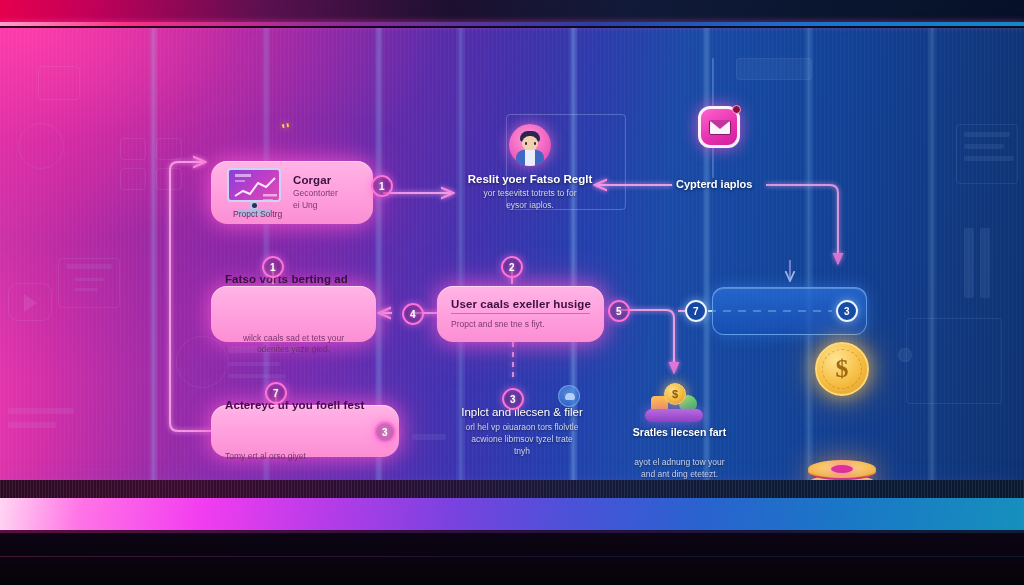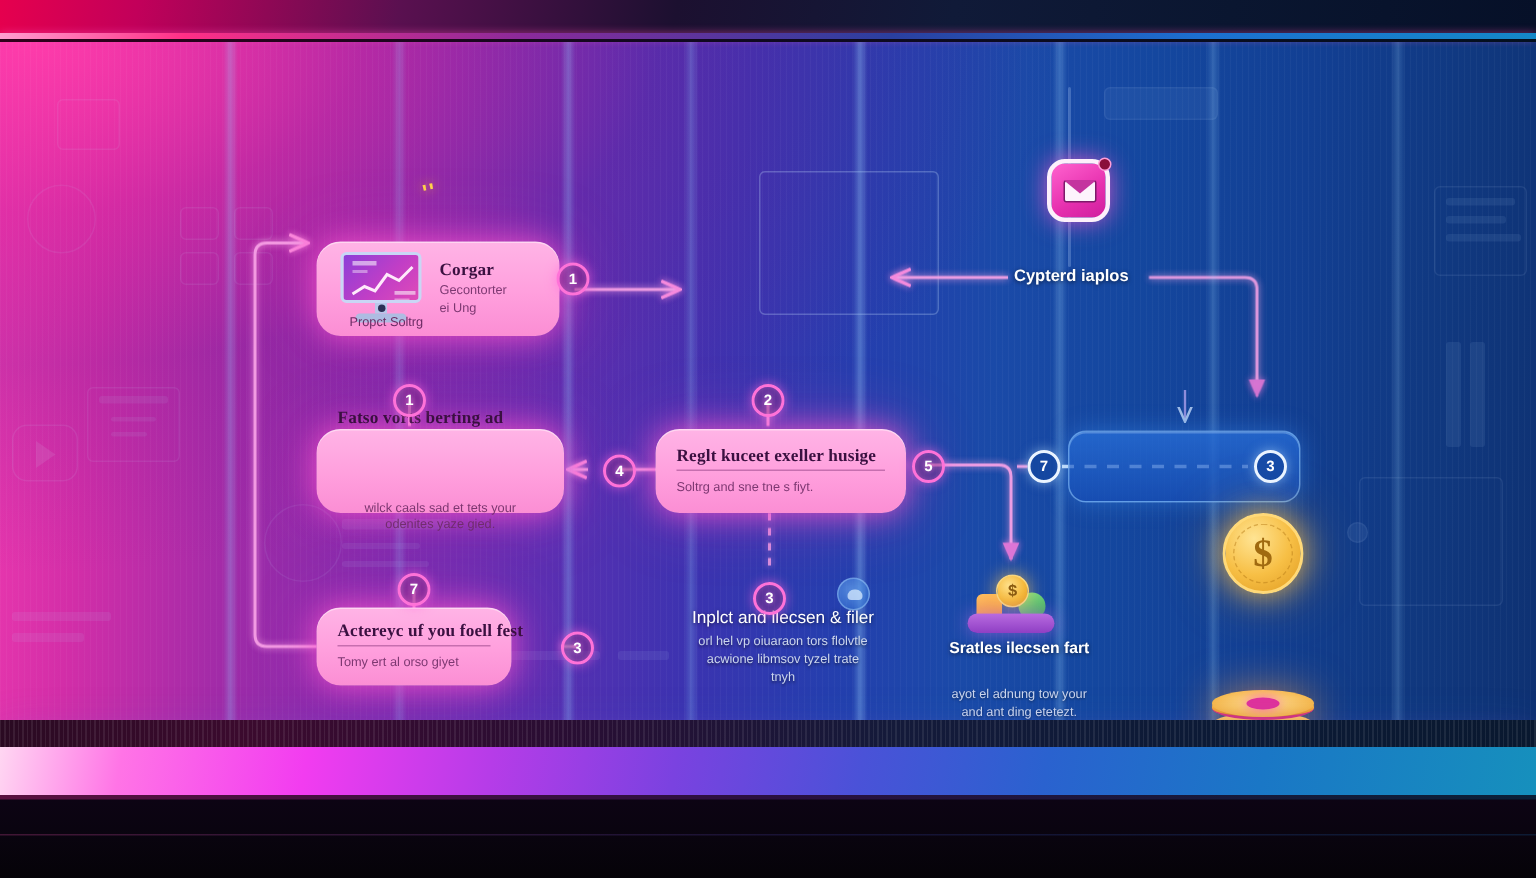--- a/index.html
+++ b/index.html
@@ -120,32 +120,31 @@
     position:absolute; z-index:20;
     background:linear-gradient(180deg,#ffb4e6 0%,#ff9fdd 55%,#fb8ed4 100%);
     border-radius:16px;
     box-shadow:0 0 20px rgba(255,90,210,.75), 0 0 44px rgba(255,60,190,.42), inset 0 1px 0 rgba(255,255,255,.45);
     padding:10px 14px;
     display:flex; align-items:center; gap:10px;
   }
   .card .ctitle{
     font-size:11.5px; font-weight:700; color:#3a1040; letter-spacing:.1px;
     white-space:nowrap;
-    font-family:Liberation Serif, serif;
   }
   .card .csub{
     font-size:8.5px; color:#6b2a63; line-height:1.35; margin-top:2px;
     opacity:.88;
   }
   .card .crule{
     height:1px; background:rgba(120,40,110,.42); margin:3px 0 3px; width:100%;
   }
   .card-1{ left:211px; top:133px; width:162px; height:63px; }
   .card-2{ left:211px; top:258px; width:165px; height:56px; flex-direction:column; align-items:flex-start; justify-content:center; gap:0; }
-  .card-3{ left:211px; top:377px; width:130px; height:52px; flex-direction:column; align-items:flex-start; justify-content:center; gap:0; }
+  .card-3{ left:211px; top:377px; width:188px; height:52px; flex-direction:column; align-items:flex-start; justify-content:center; gap:16px; }
   .card-4{ left:437px; top:258px; width:167px; height:56px; flex-direction:column; align-items:flex-start; justify-content:center; gap:0; }
 
   .card-1 .c1text{ display:flex; flex-direction:column; }
   .card-1 .c1cap{ font-size:8.5px; color:#6b2a63; margin-top:4px; }
 
   
   .mon{ position:relative; width:58px; height:50px; flex:0 0 58px; }
   .mon .scr{
     position:absolute; left:2px; top:0; width:54px; height:34px; border-radius:4px;
     background:linear-gradient(135deg,#8c3fd8,#c13ec6 55%,#e04bb8);
@@ -417,40 +416,53 @@
           <div class="dot"></div>
       </div>
       <div class="c1text">
         <div class="ctitle">Corgar</div>
         <div class="csub blur" style="white-space:pre-line;">Gecontorter
 ei Ung</div>
       </div>
       <div class="c1cap blur" style="position:absolute;left:22px;bottom:5px;">Propct Soltrg</div>
     </div>
 
+    <div class="node" style="left:455px;top:96px;width:150px;">
+      <div class="avatar">
+        <div class="hair"></div>
+          <div class="face"></div>
+        <div class="eyeL"></div>
+          <div class="eyeR"></div>
+        <div class="body"></div>
+          <div class="shirt"></div>
+      </div>
+      <div class="ntitle blur">Reslit yoer Fatso Reglt</div>
+      <div class="nsub blur" style="white-space:pre-line;">yor tesevitst totrets to for
+eysor iaplos.</div>
+    </div>
 
     <div class="node" style="left:697px;top:78px;width:44px;">
       <div class="mailbox">
         <div class="env"></div>
           <div class="flap"></div>
           <div class="dot"></div>
       </div>
     </div>
     <div class="mail-label blur">Cypterd iaplos</div>
 
     <div class="card card-2">
       <div class="ctitle">Fatso vorts berting ad</div>
       <div class="csub blur" style="white-space:pre-line;text-align:center;width:100%;margin-top:48px;">wilck caals sad et tets your
 odenites yaze gied.</div>
     </div>
 
     <div class="card card-4">
-      <div class="ctitle">Reglt kuceet exeller husige</div>
+      <div class="ctitle">User caals exeller husige</div>
       <div class="crule"></div>
-      <div class="csub blur">Soltrg and sne tne s fiyt.</div>
+      <div class="csub blur">Propct and sne tne s fiyt.</div>
     </div>
 
     <div class="card card-3">
       <div class="ctitle">Actereyc uf you foell fest</div>
       <div class="crule"></div>
       <div class="csub blur">Tomy ert al orso giyet</div>
     </div>
 
     <div class="minicirc"></div>
     <div class="tnode" style="left:432px;top:378px;width:180px;">

